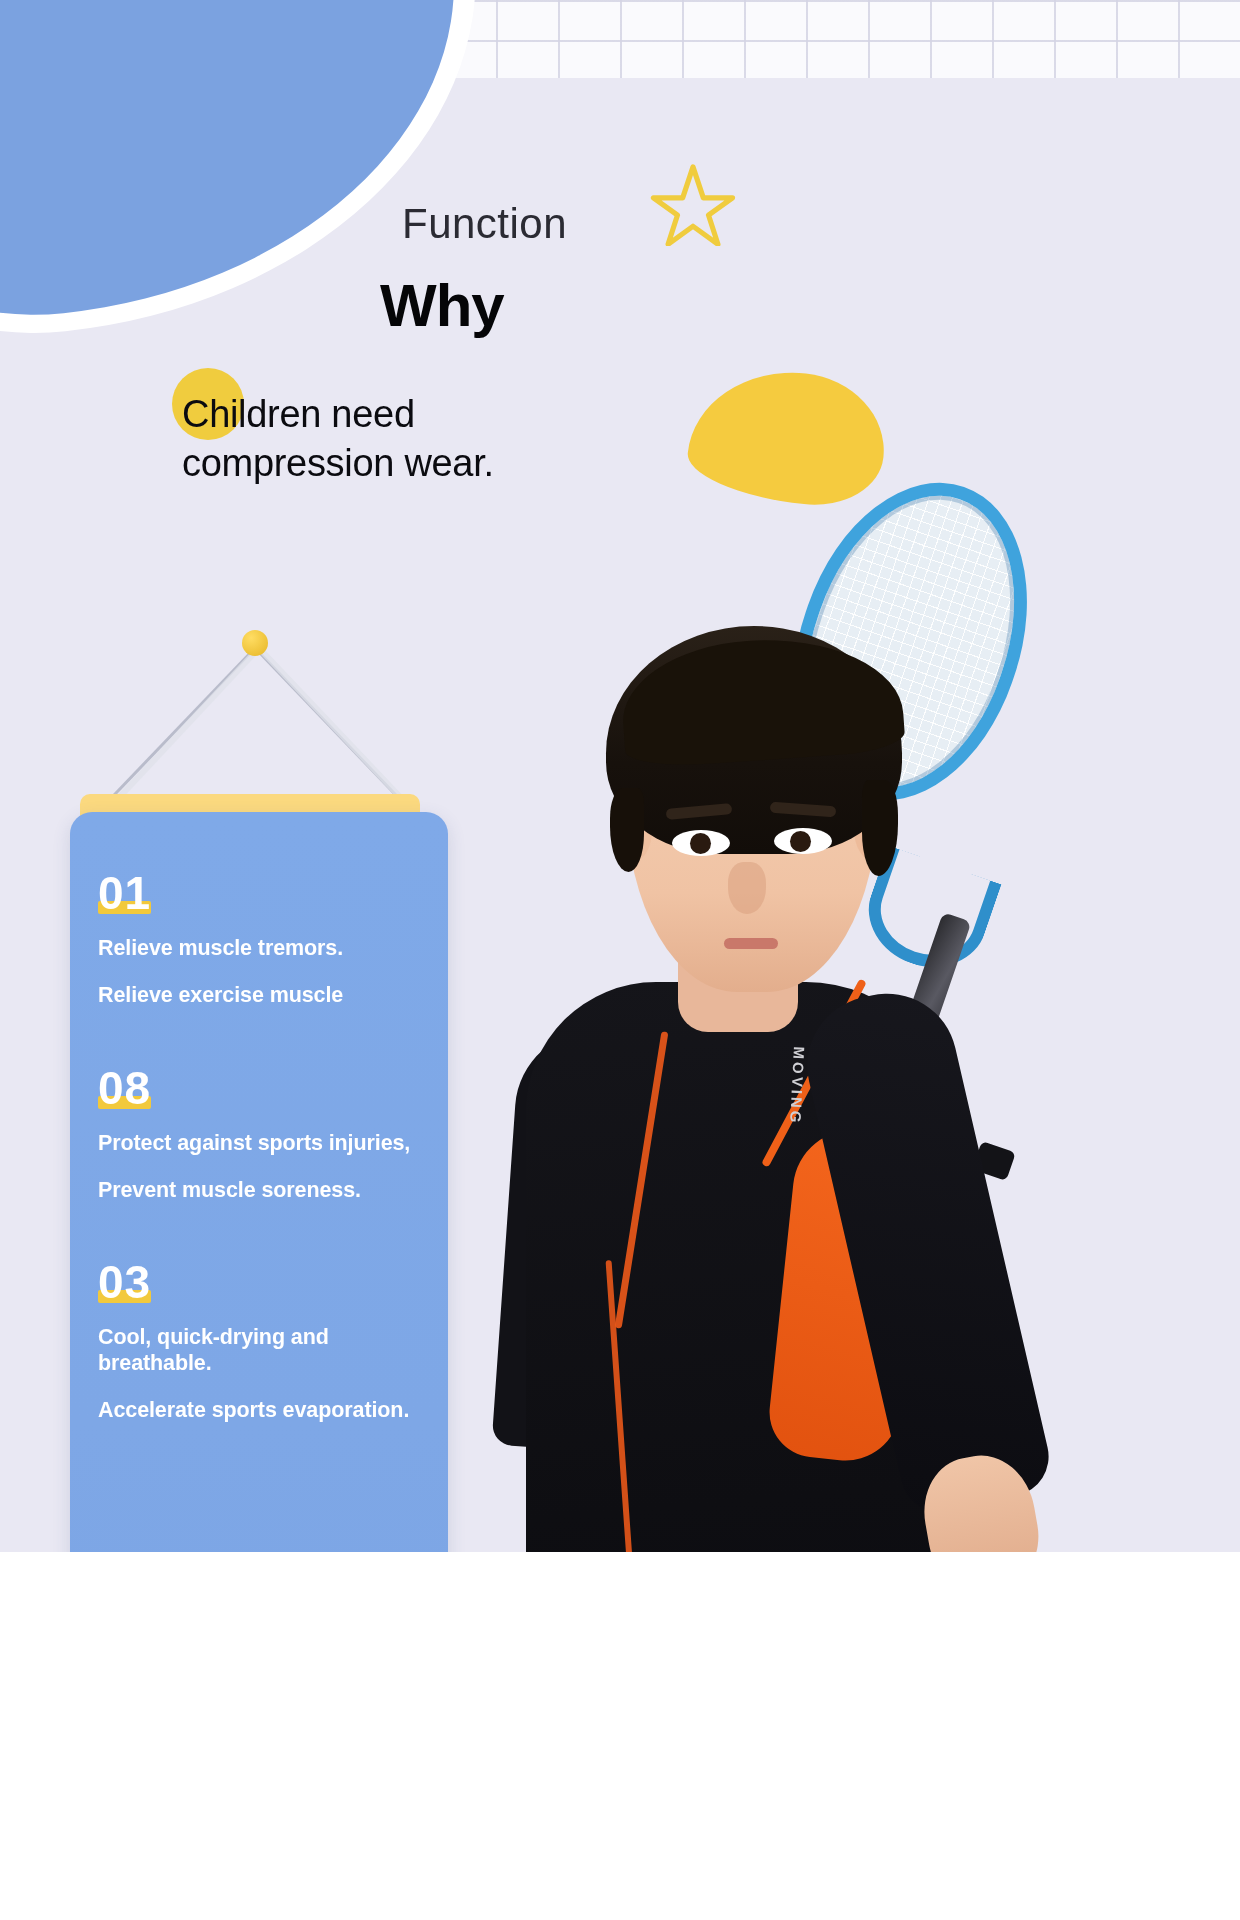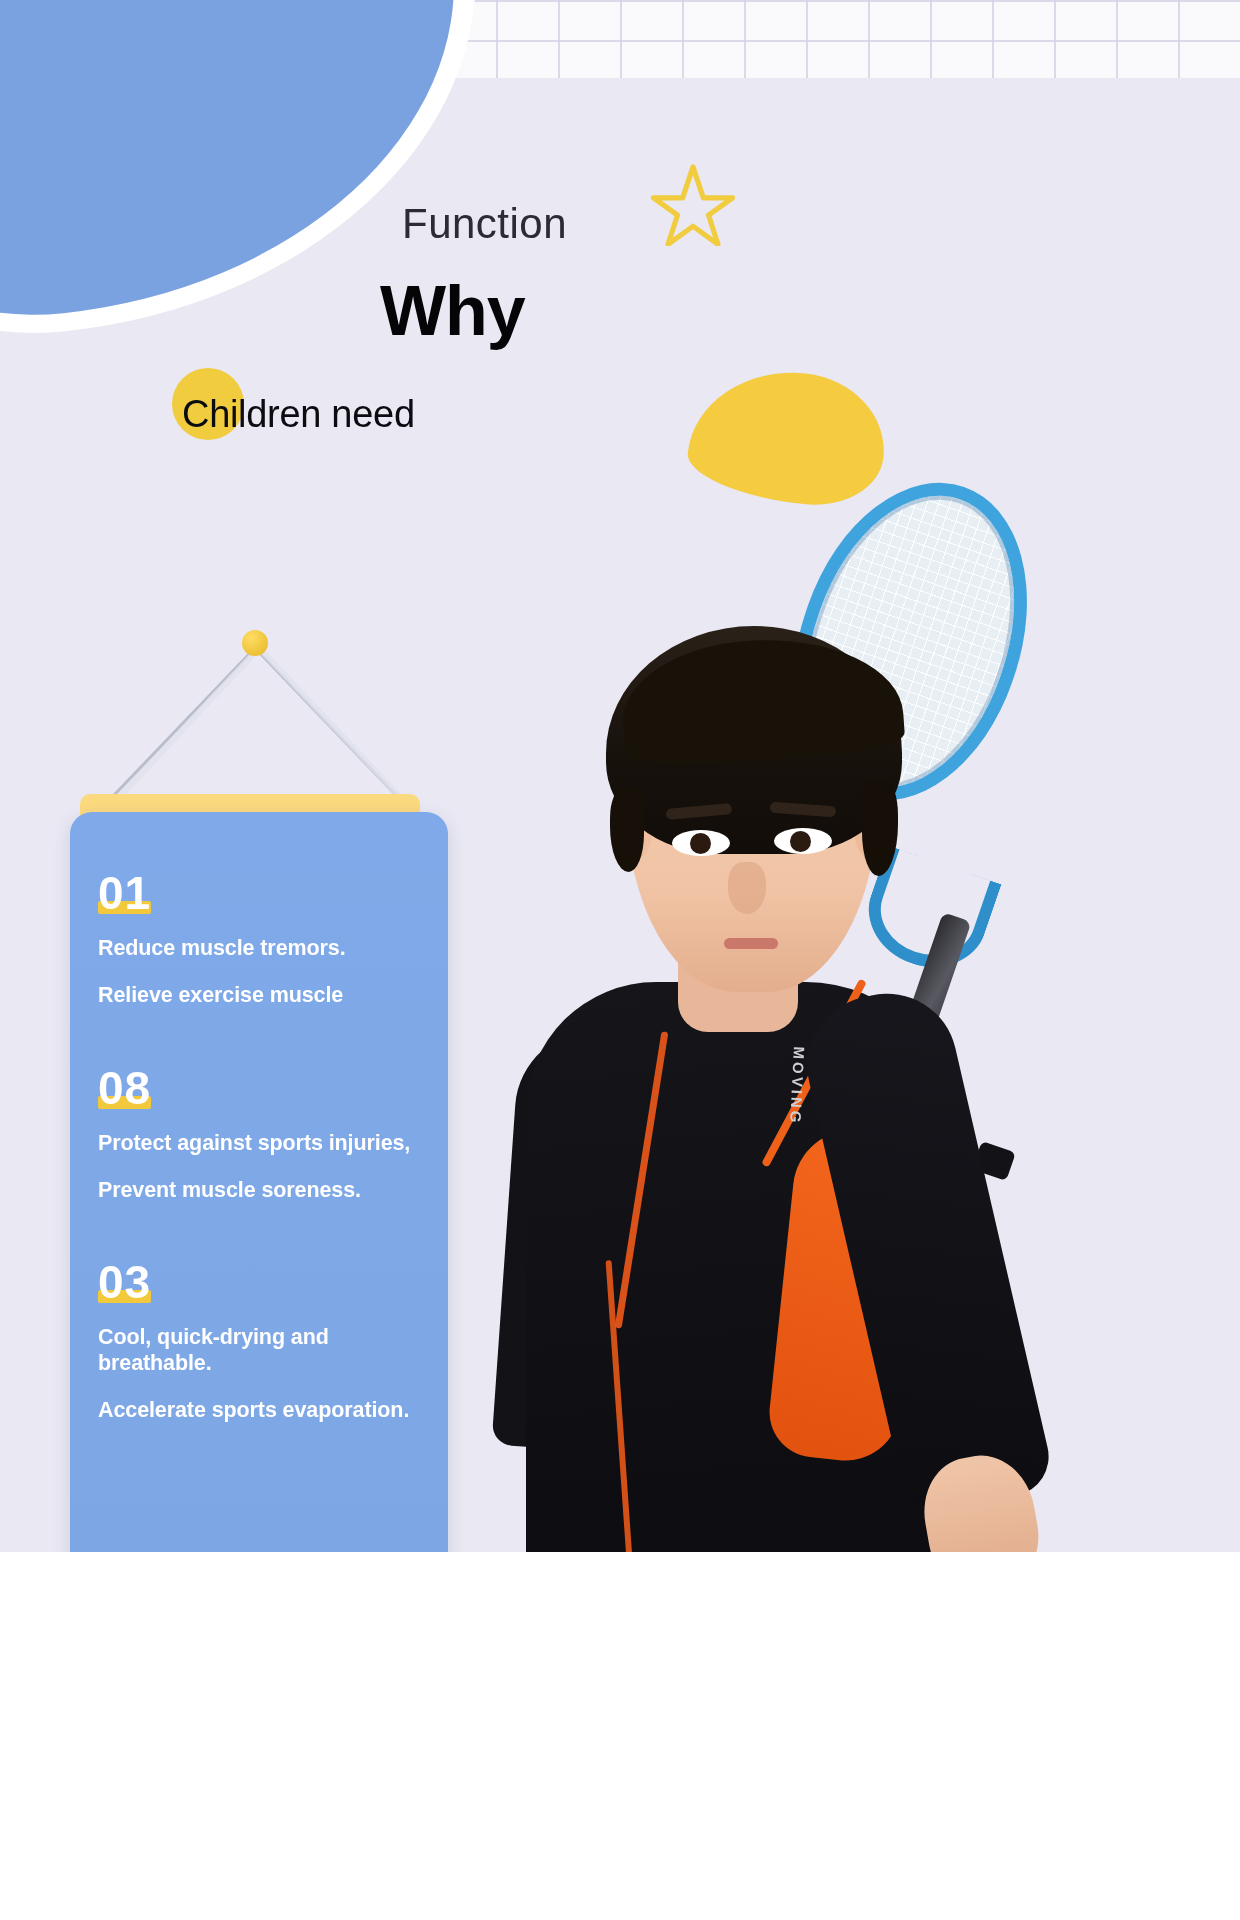--- a/index.html
+++ b/index.html
@@ -89,21 +89,21 @@
     top: 200px;
     font-size: 42px;
     font-weight: 400;
     color: #2b2b33;
     letter-spacing: .5px;
   }
   .why {
     position: absolute;
     left: 380px;
     top: 276px;
-    font-size: 70px;
+    font-size: 60px;
     font-weight: 700;
     color: #050507;
     letter-spacing: -1px;
     line-height: 1;
   }
   .sub {
     position: absolute;
     left: 182px;
     top: 390px;
     font-size: 38px;
@@ -346,20 +346,21 @@
   <div class="yellow-dot"></div>
   <div class="yellow-blob"></div>
   <svg class="star" viewBox="0 0 100 100">
     <path d="M50 8 L62 44 L96 44 L68 64 L79 98 L50 77 L21 98 L32 64 L4 44 L38 44 Z" fill="none" stroke="#f0cc3e" stroke-width="6" stroke-linejoin="round"></path>
   </svg>
 
   <div class="fn-label">Function</div>
   <div class="why">Why</div>
   <div class="sub">
     <div>Children need</div>
+    <div>compression wear.</div>
   </div>
 
   <div class="photo">
     <div class="ph racket-head"></div>
     <div class="ph racket-throat"></div>
     <div class="ph racket-handle"></div>
     <div class="ph racket-cap"></div>
 
     <div class="ph shoulder-l"></div>
     <div class="ph torso"></div>
@@ -405,21 +406,21 @@
   <div class="sign-topbar"></div>
 
   <div class="sign-card">
     <div class="items">
 
       <div class="item">
         <div class="num-wrap">
           <div class="num-underline"></div>
           <div class="num">01</div>
         </div>
-        <p class="line">Reduce muscle tremors.</p>
+        <p class="line">Relieve muscle tremors.</p>
         <p class="line">Relieve exercise muscle</p>
       </div>
 
       <div class="item">
         <div class="num-wrap">
           <div class="num-underline"></div>
           <div class="num">08</div>
         </div>
         <p class="line">Protect against sports injuries,</p>
         <p class="line">Prevent muscle soreness.</p>

